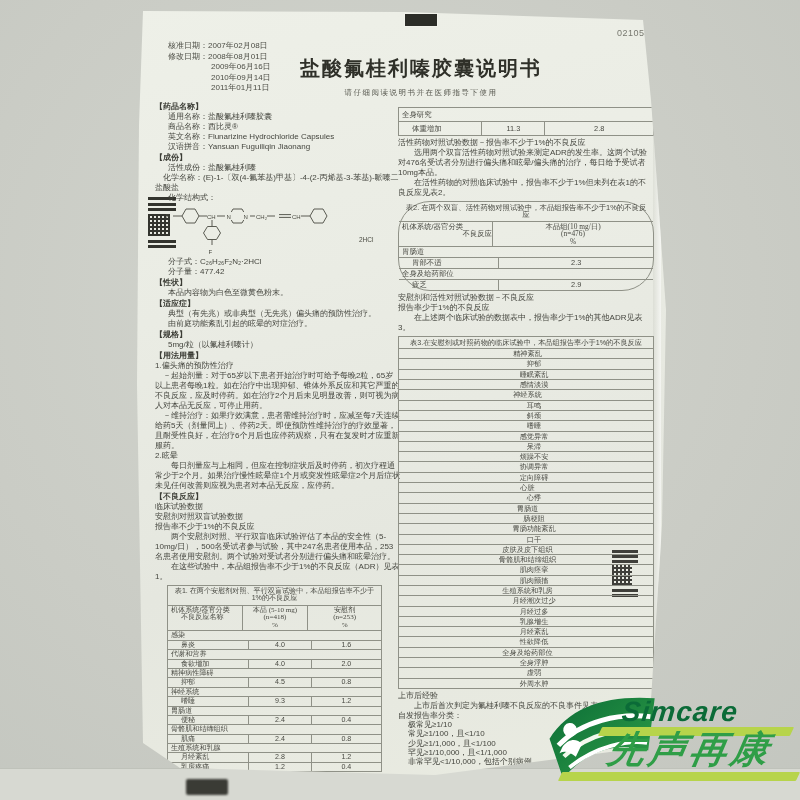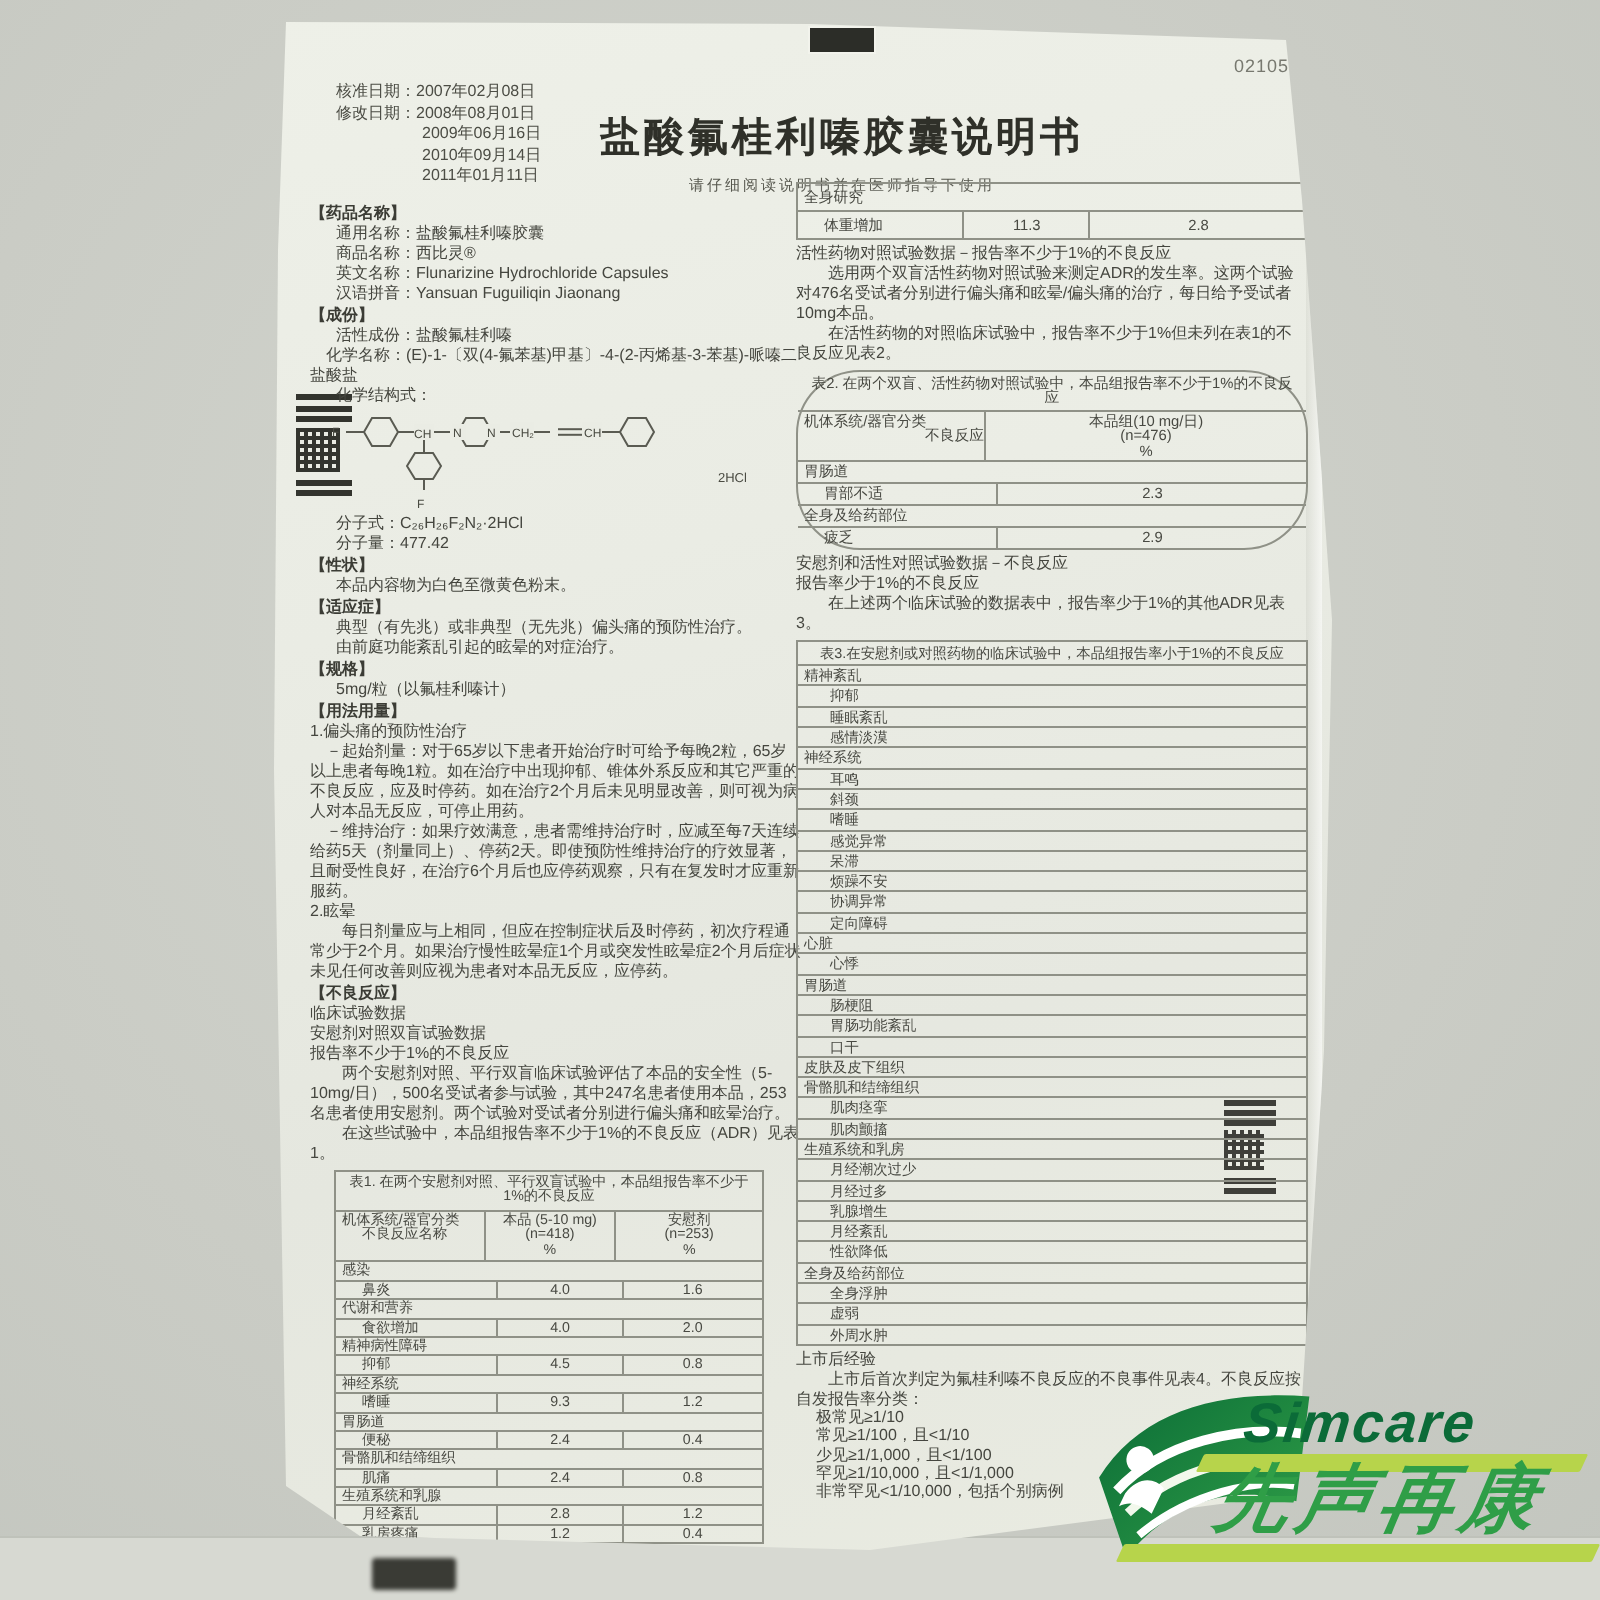--- a/index.html
+++ b/index.html
@@ -37,40 +37,40 @@
     background-image:repeating-linear-gradient(0deg,#33342e 0 2px,transparent 2px 4px),
                      repeating-linear-gradient(90deg,#33342e 0 2px,#e9ebe3 2px 4px);}
   .left-mark{left:13px;top:192px;}
   .right-mark{left:477px;top:545px;}
   .right-mark .bar{width:26px;height:2.5px;}
   .right-mark .dm{width:20px;height:20px;}
 
   
   .col{position:absolute;font-size:8px;line-height:10px;}
   .col.left{left:20px;top:96px;width:246px;}
-  .col.right{left:263px;top:86px;width:254px;}
+  .col.right{left:263px;top:102px;width:254px;}
   .sect-h{font-weight:bold;color:#3b3c35;margin-top:1px;}
   .line{min-height:10px;}
   .ind1{padding-left:13px;}
   .p2{text-indent:16px;}
   .p15{text-indent:8px;}
   .flush{text-indent:0;}
   .mt2{margin-top:2px;}
 
   
   .chem{position:relative;margin:2px 0 2px 8px;height:50px;}
   .chem-svg{width:230px;height:50px;}
   .hcl{position:absolute;left:196px;top:30px;font-size:6.5px;color:#4a4b42;}
 
   
   .dtable{border:1px solid #8f9187;color:#484942;background:rgba(255,255,255,0.06);}
   .tcaption{border-bottom:1px solid #8f9187;text-align:center;padding:1.5px 6px;line-height:7.8px;}
   .thead{display:flex;border-bottom:1px solid #8f9187;text-align:center;}
   .hc{padding:1px 0;line-height:7.6px;}
-  .hc + .hc{border-left:1px solid #8f9187;}
+  .hc + .hc{border-left:1px solid #8f9187;font-family:Liberation Serif, serif;}
   .trow{display:flex;border-bottom:1px solid #8f9187;align-items:center;overflow:hidden;}
   .tbody .trow:last-child{border-bottom:0;}
   .tcell{overflow:hidden;white-space:nowrap;}
   .trow.cat .tcell{width:100%;padding-left:3px;}
 
   .t1{margin:3px 0 0 12px;width:213px;font-size:7.1px;}
   .t1 .hc1{width:34%;text-align:left;padding-left:3px;}
   .t1 .hc1 div:nth-child(2){padding-left:10px;}
   .t1 .hc2{width:31%;}
   .t1 .hc3{width:35%;}
@@ -87,21 +87,21 @@
 
   .t2{width:100%;font-size:7.4px;margin-top:3px;border-radius:32px;}
   .t2 .hc1{width:36%;text-align:left;padding-left:3px;}
   .t2 .hc1 div:nth-child(2){padding-left:10px;text-align:right;}
   .t2 .hc2{width:64%;}
   .t2 .trow{height:10px;line-height:10px;}
   .t2 .trow.data .tcell:nth-child(1){width:36%;padding-left:13px;}
   .t2 .trow.data .tcell:nth-child(2){width:64%;border-left:1px solid #8f9187;text-align:center;}
 
   .t3{width:100%;font-size:7.2px;margin-top:3px;}
-  .t3 .trow{height:9.3px;line-height:9.3px;}
+  .t3 .trow{height:9.3px;line-height:9.3px;text-align:center;}
   .t3 .trow.item .tcell{width:100%;padding-left:16px;}
 
   .pm .rate{padding-left:10px;line-height:9.2px;min-height:9.2px;}
   .pm .tight{line-height:9.6px;}
 
   
   .logo{position:absolute;left:0;top:0;width:800px;height:800px;pointer-events:none;z-index:5;}
   .flag-svg{position:absolute;left:538px;top:690px;width:132px;height:98px;transform:rotate(-8deg);}
   .brand{position:absolute;left:622px;top:696px;font-size:28px;font-weight:bold;font-style:italic;
     letter-spacing:1px;transform:skewX(-6deg);}

